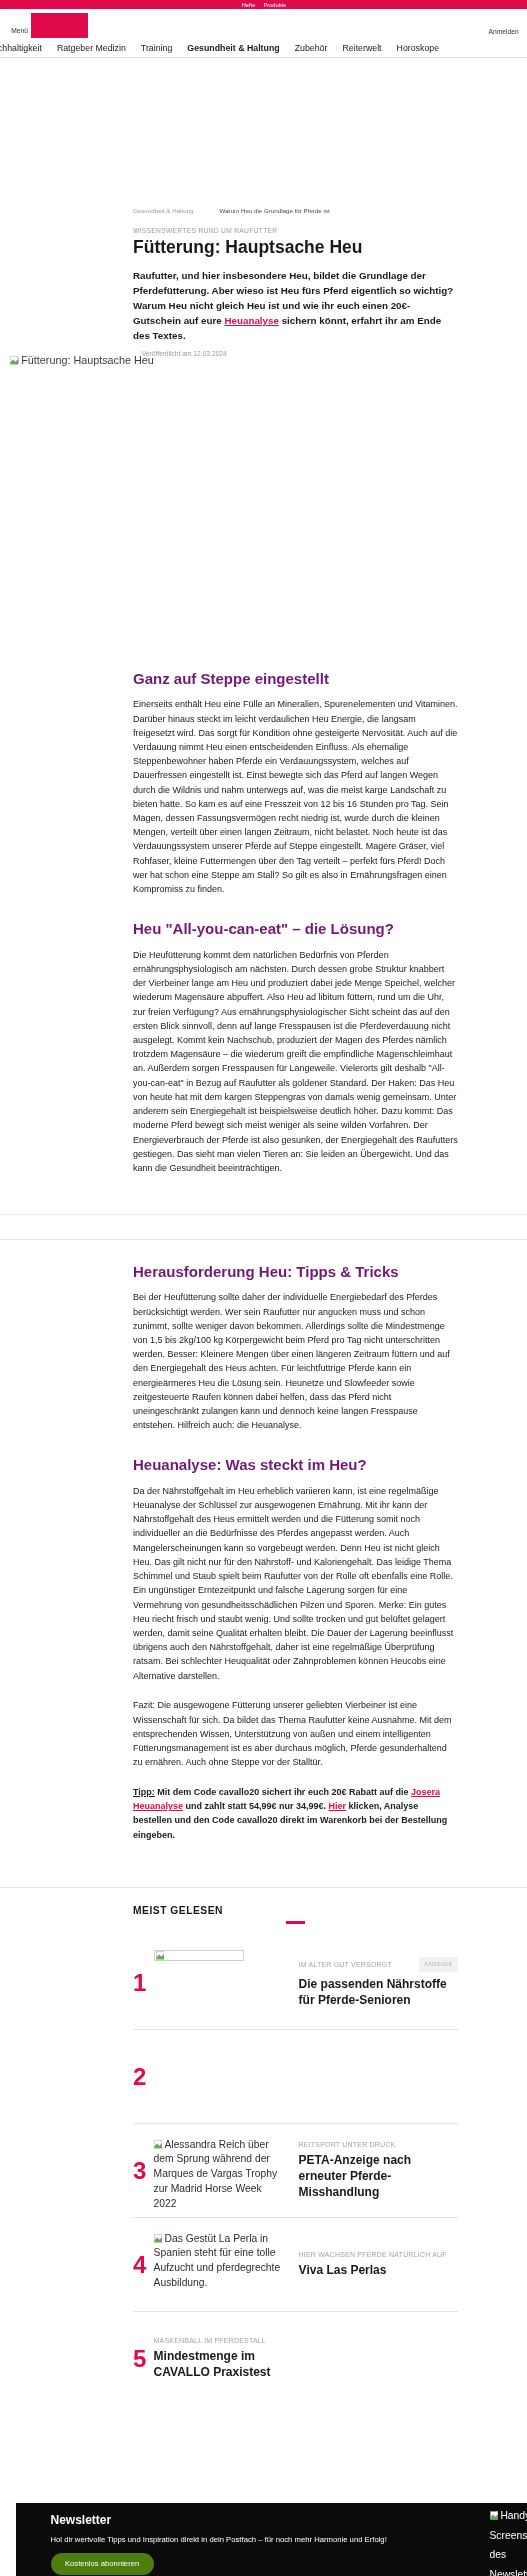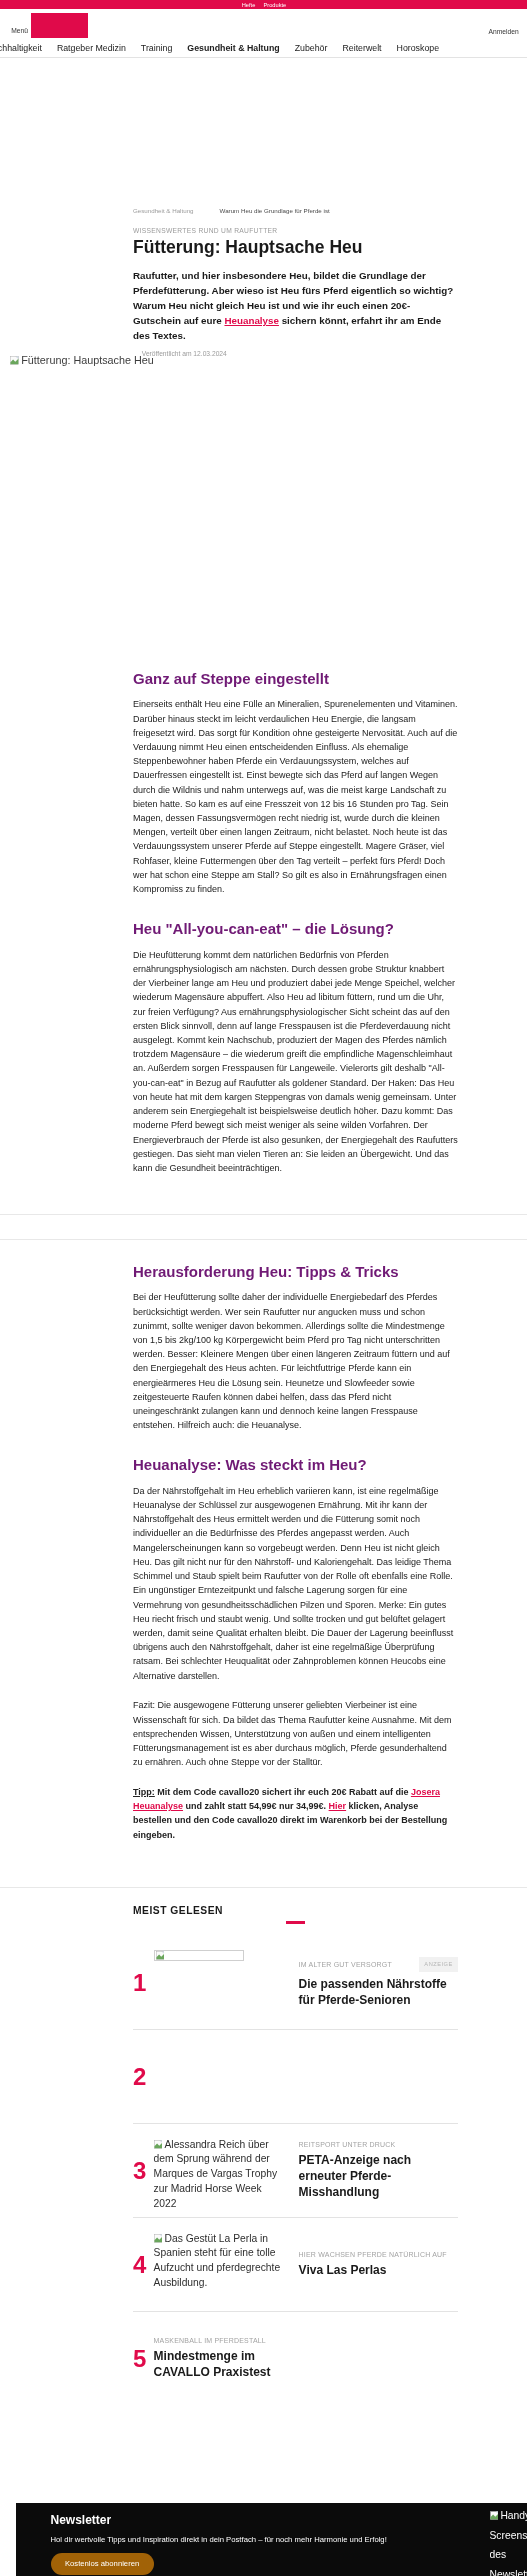--- a/index.html
+++ b/index.html
@@ -69,21 +69,21 @@
   .mg-kickrow{display:flex;align-items:center;margin-bottom:4.1px;}
   .mg-kicker{font-size:7px;color:#a3a3a3;letter-spacing:0.2px;}
   .mg-ad{margin-left:auto;background:#f1f1f1;color:#b5b5b5;font-size:5.7px;letter-spacing:0.5px;padding:4.6px 5.2px;}
   .mg-title{font-size:12px;font-weight:bold;line-height:1.35;color:#1a1a1a;}
 
   
   .newsletter{position:absolute;top:2503px;left:15.5px;width:512px;height:80px;background:#0b0b0b;color:#fff;
               box-sizing:border-box;padding:10.3px 0 0 35px;}
   .nl-title{font-size:12px;font-weight:bold;}
   .nl-text{margin-top:8.2px;font-size:7.7px;}
-  .nl-btn{display:inline-block;margin-top:8.2px;background:#a16207;color:#fff;border:none;
+  .nl-btn{display:inline-block;margin-top:8.2px;background:#4d7c0f;color:#fff;border:none;
           border-radius:515px;padding:6.7px 14.4px;font-size:7.7px;font-family:inherit;cursor:pointer;}
   .nl-broken{position:absolute;left:474px;top:3.1px;width:57px;font-size:10.3px;line-height:1.9;color:#fff;overflow:hidden;height:72px;}
 </style>
 </head>
 <body>
 
 <div class="page">
 
   <div class="topbar">
     <nav class="topbar-links">

